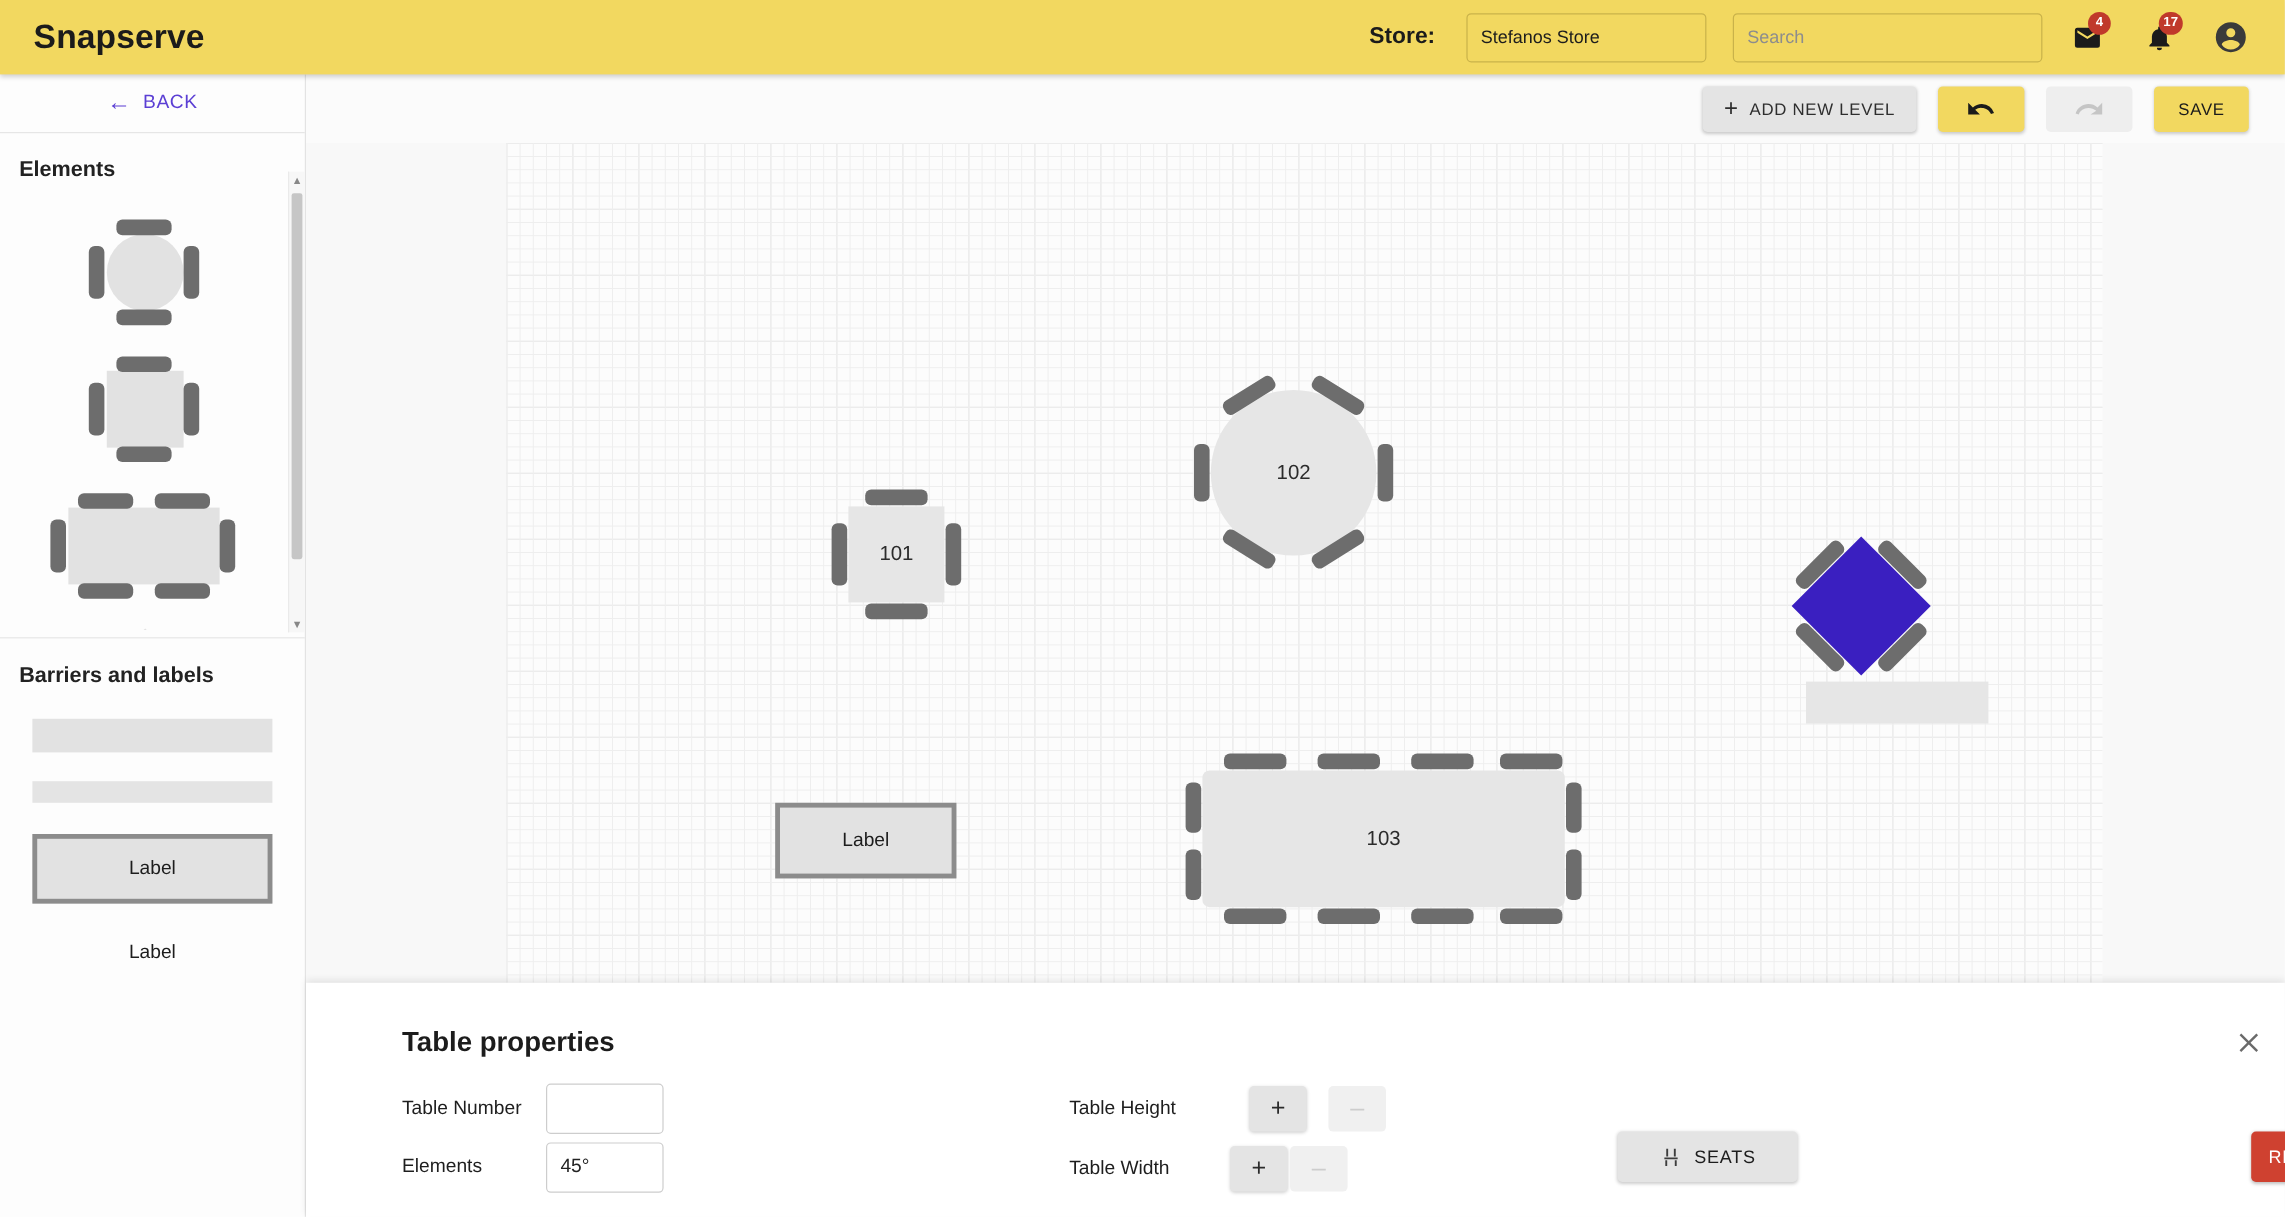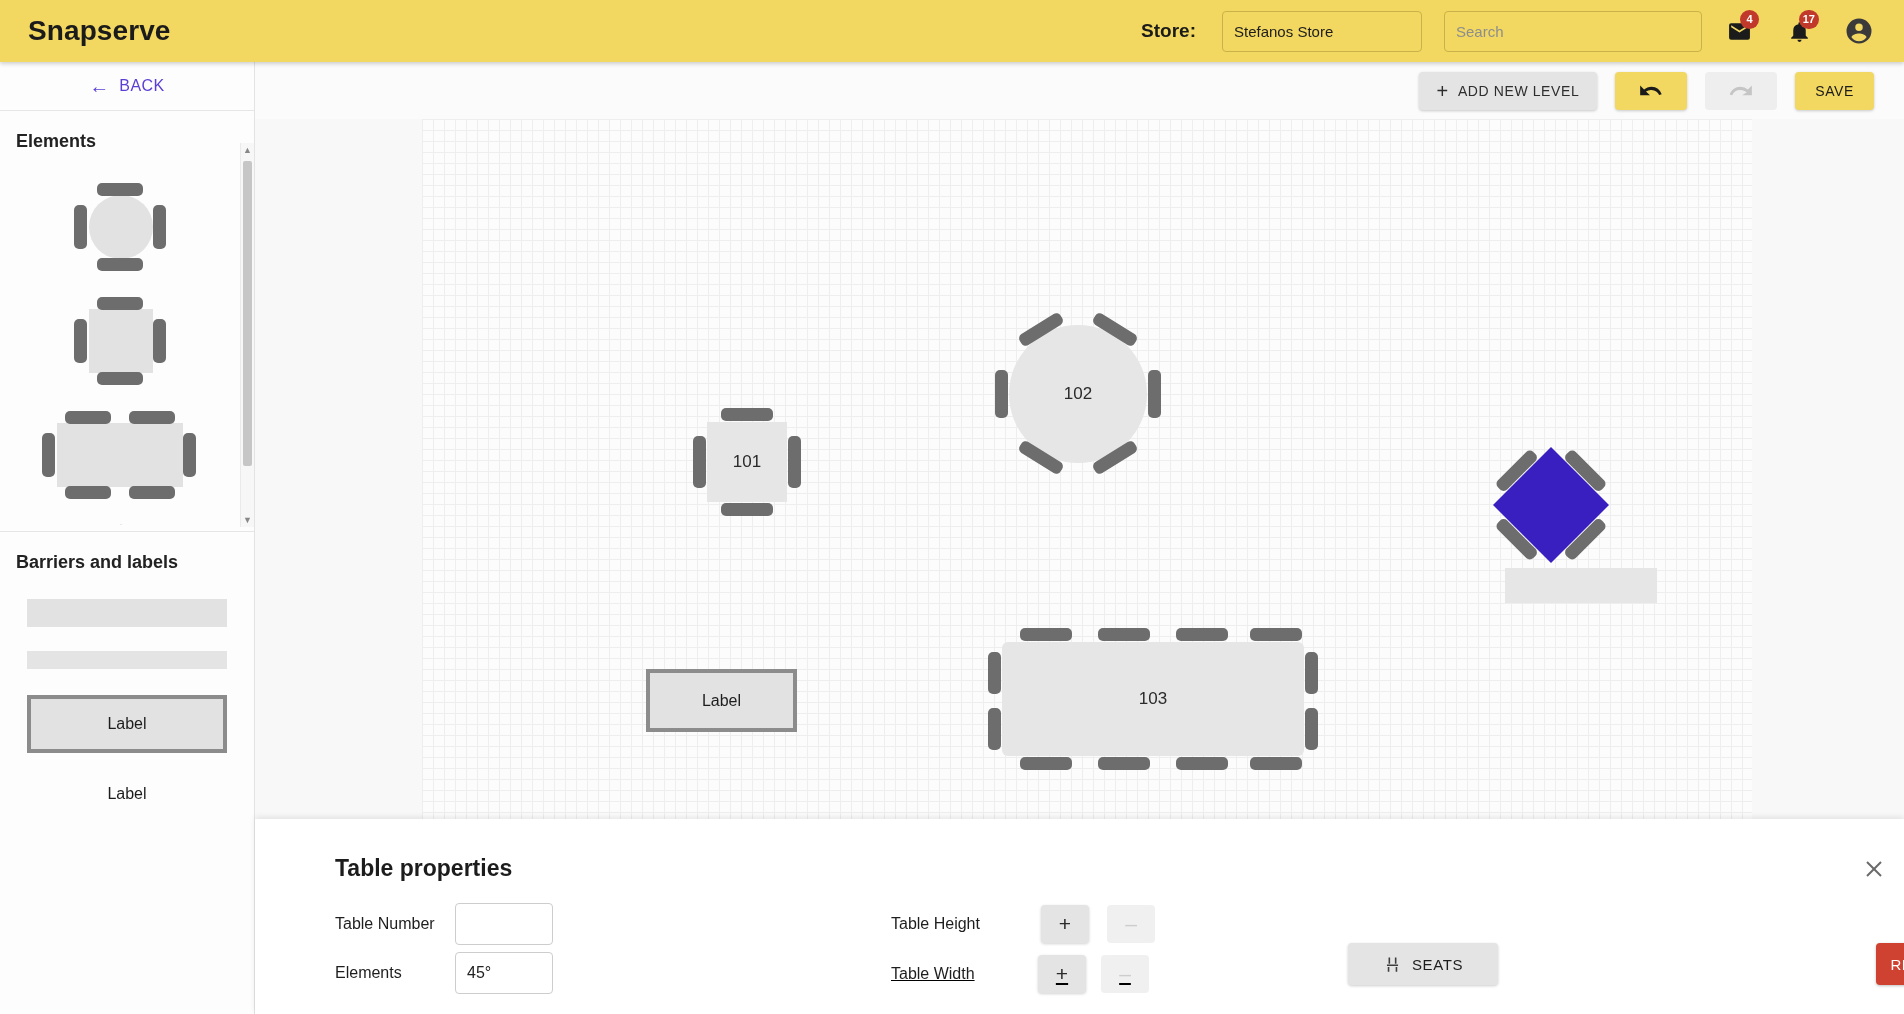--- a/index.html
+++ b/index.html
@@ -441,21 +441,21 @@
     <span class="field-label" style="width:120px;">Elements</span>
     <input class="field-input" type="text" value="45°" style="">
   </div>
 
   <div class="field-row" style="left:636px; top:86px; gap:18px;">
     <span class="field-label" style="width:132px;">Table Height</span>
     <button class="stepper">+</button>
     <button class="stepper disabled">–</button>
   </div>
 
-  <div class="field-row" style="left:636px; top:136px; gap:15px;text-decoration:underline;">
+  <div class="field-row" style="left:636px; top:136px; gap:2px;">
     <span class="field-label" style="width:132px;">Table Width</span>
     <button class="stepper">+</button>
     <button class="stepper disabled">–</button>
   </div>
 
   <button id="seats-btn" style="left:1093px; top:124px;">
     <svg viewBox="0 0 24 24">
         <path d="M7 3h2v8H7zm8 0h2v8h-2zM5 12h14v2H5zm1 3h2v6H6zm10 0h2v6h-2z"></path>
       </svg>
     <span>SEATS</span>

